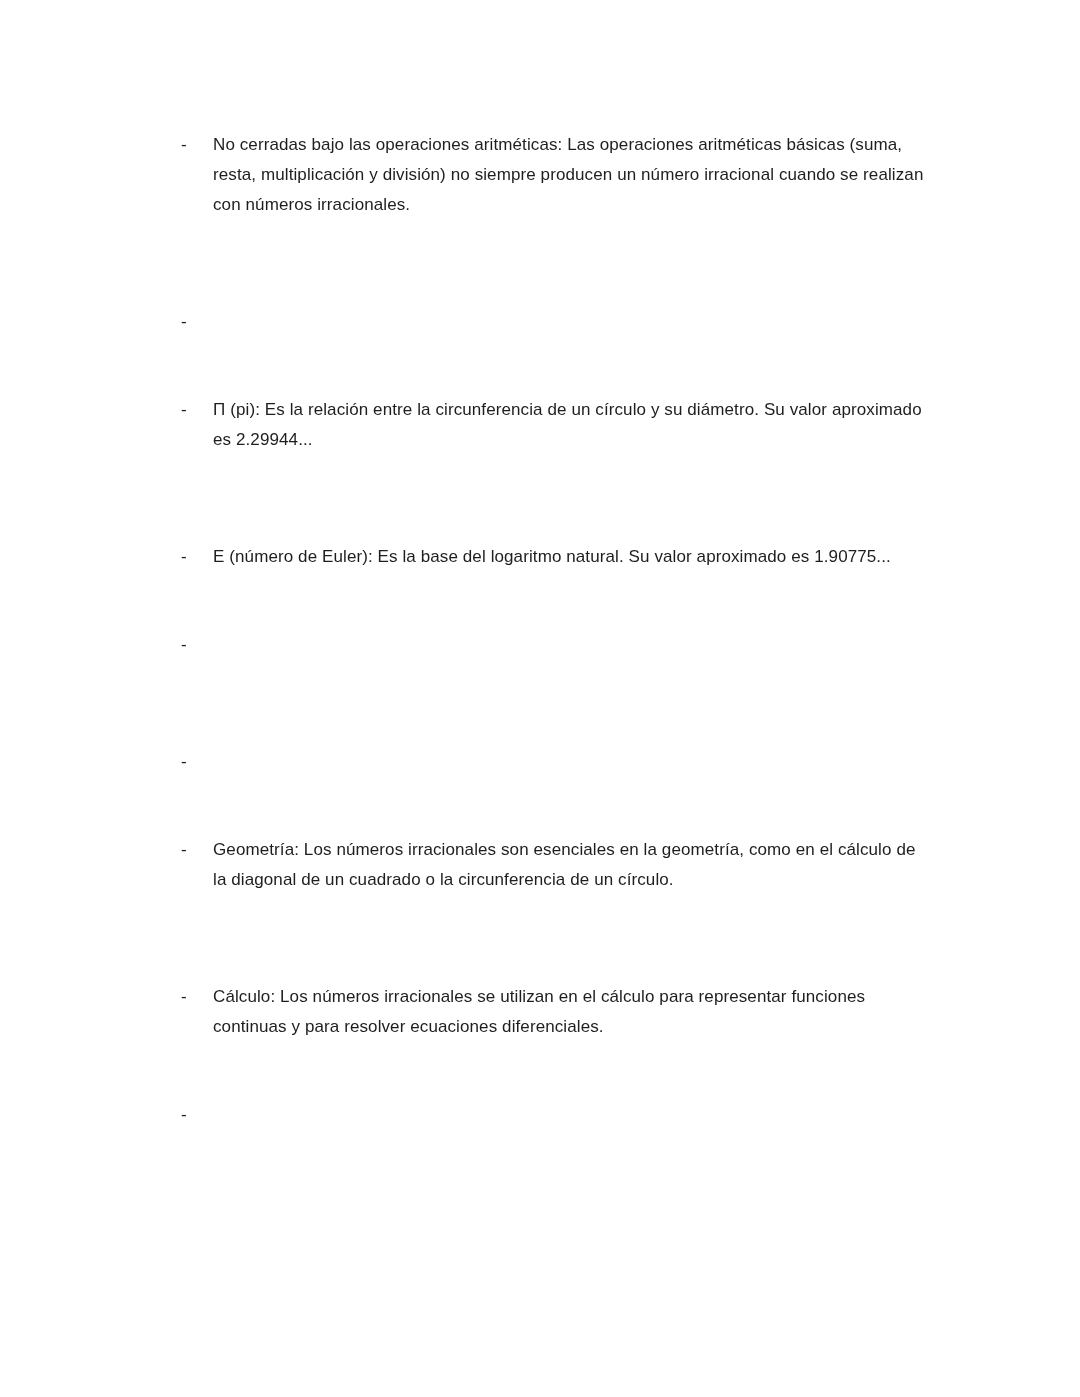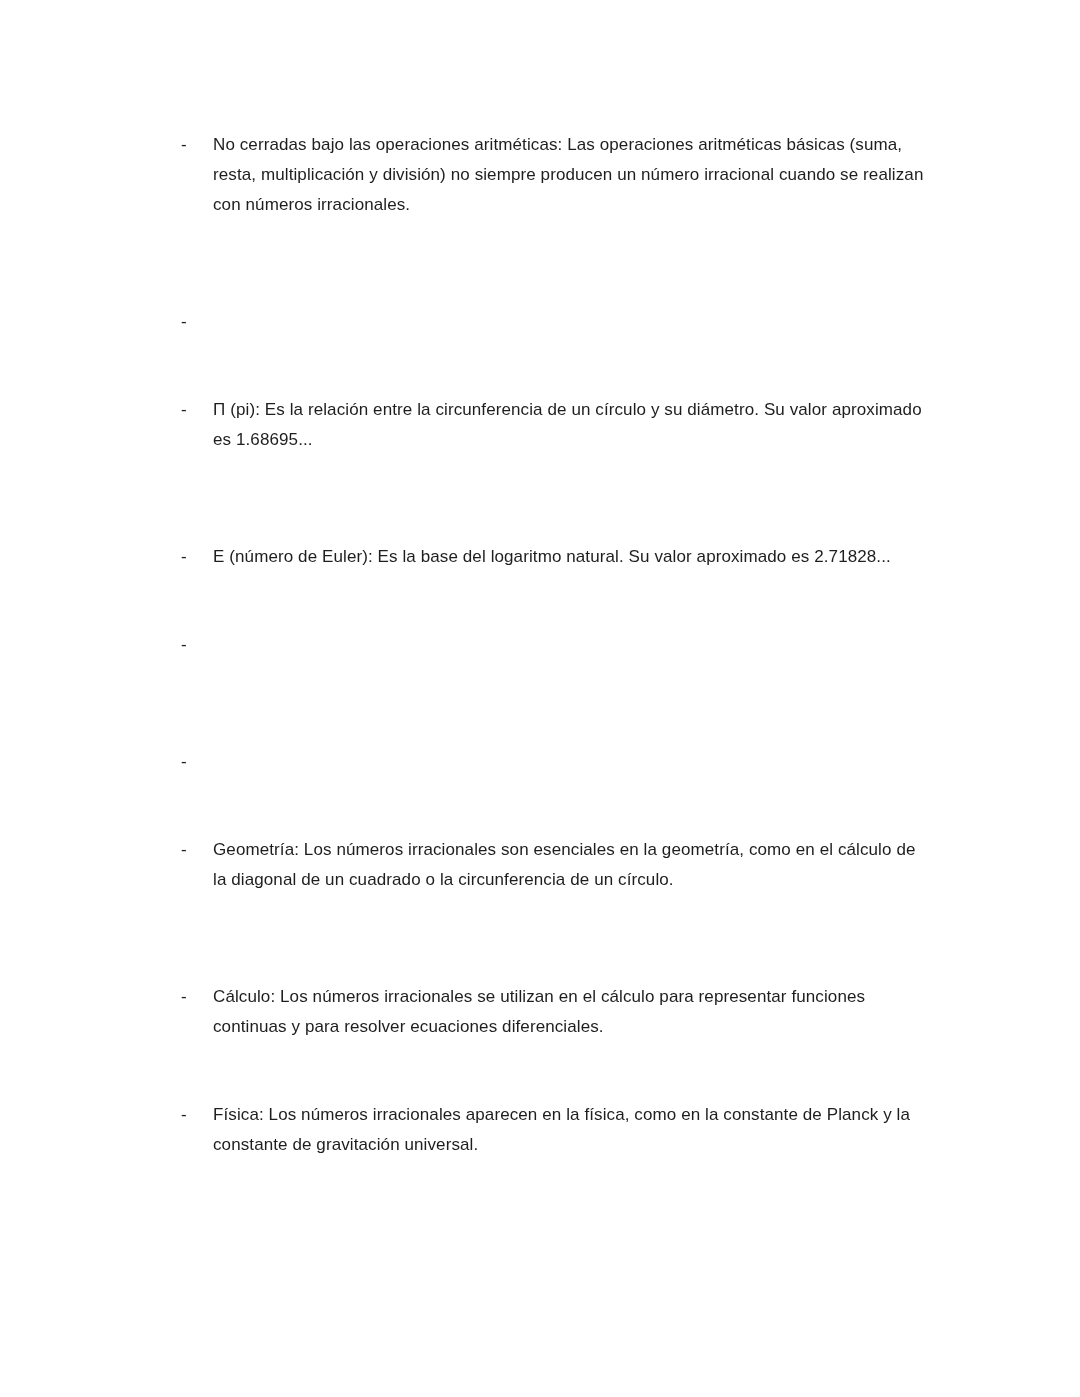--- a/index.html
+++ b/index.html
@@ -54,26 +54,26 @@
     <span class="bullet">-</span>
     <div class="text">No cerradas bajo las operaciones aritméticas: Las operaciones aritméticas básicas (suma, resta, multiplicación y división) no siempre producen un número irracional cuando se realizan con números irracionales.</div>
   </div>
 
   <div class="doc-item">
     <span class="bullet">-</span>
   </div>
 
   <div class="doc-item">
     <span class="bullet">-</span>
-    <div class="text">Π (pi): Es la relación entre la circunferencia de un círculo y su diámetro. Su valor aproximado es 1.68695...</div>
+    <div class="text">Π (pi): Es la relación entre la circunferencia de un círculo y su diámetro. Su valor aproximado es 2.29944...</div>
   </div>
 
   <div class="doc-item">
     <span class="bullet">-</span>
-    <div class="text">E (número de Euler): Es la base del logaritmo natural. Su valor aproximado es 2.71828...</div>
+    <div class="text">E (número de Euler): Es la base del logaritmo natural. Su valor aproximado es 1.90775...</div>
   </div>
 
   <div class="doc-item">
     <span class="bullet">-</span>
   </div>
 
   <div class="doc-item">
     <span class="bullet">-</span>
   </div>
 
@@ -82,16 +82,15 @@
     <div class="text">Geometría: Los números irracionales son esenciales en la geometría, como en el cálculo de la diagonal de un cuadrado o la circunferencia de un círculo.</div>
   </div>
 
   <div class="doc-item">
     <span class="bullet">-</span>
     <div class="text">Cálculo: Los números irracionales se utilizan en el cálculo para representar funciones continuas y para resolver ecuaciones diferenciales.</div>
   </div>
 
   <div class="doc-item">
     <span class="bullet">-</span>
-    <div class="text">Física: Los números irracionales aparecen en la física, como en la constante de Planck y la constante de gravitación universal.</div>
   </div>
 
 </div>
 
 </body></html>

